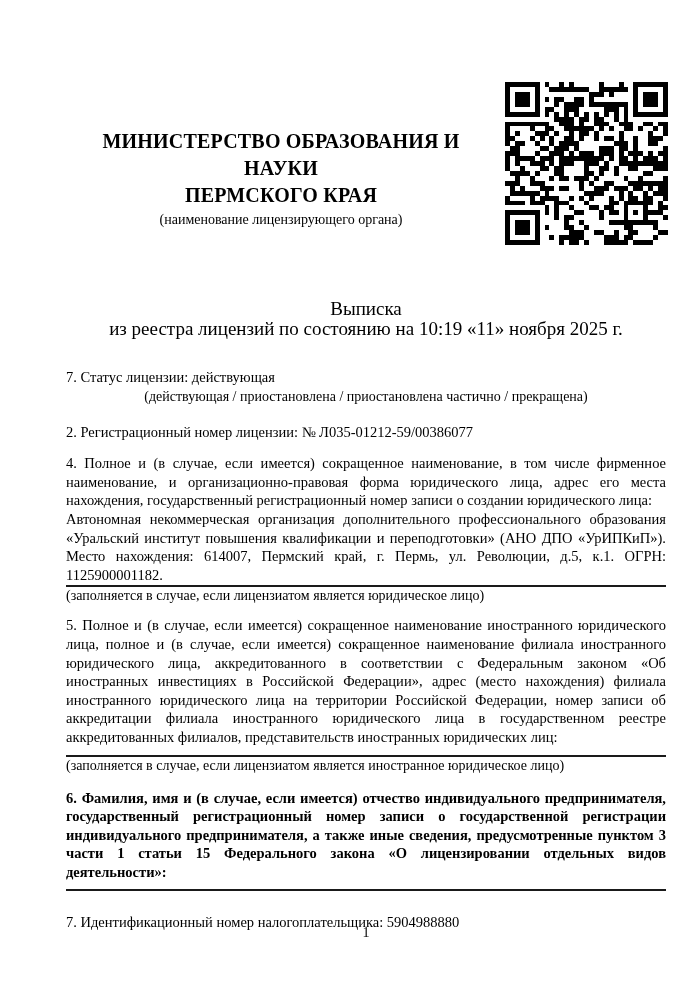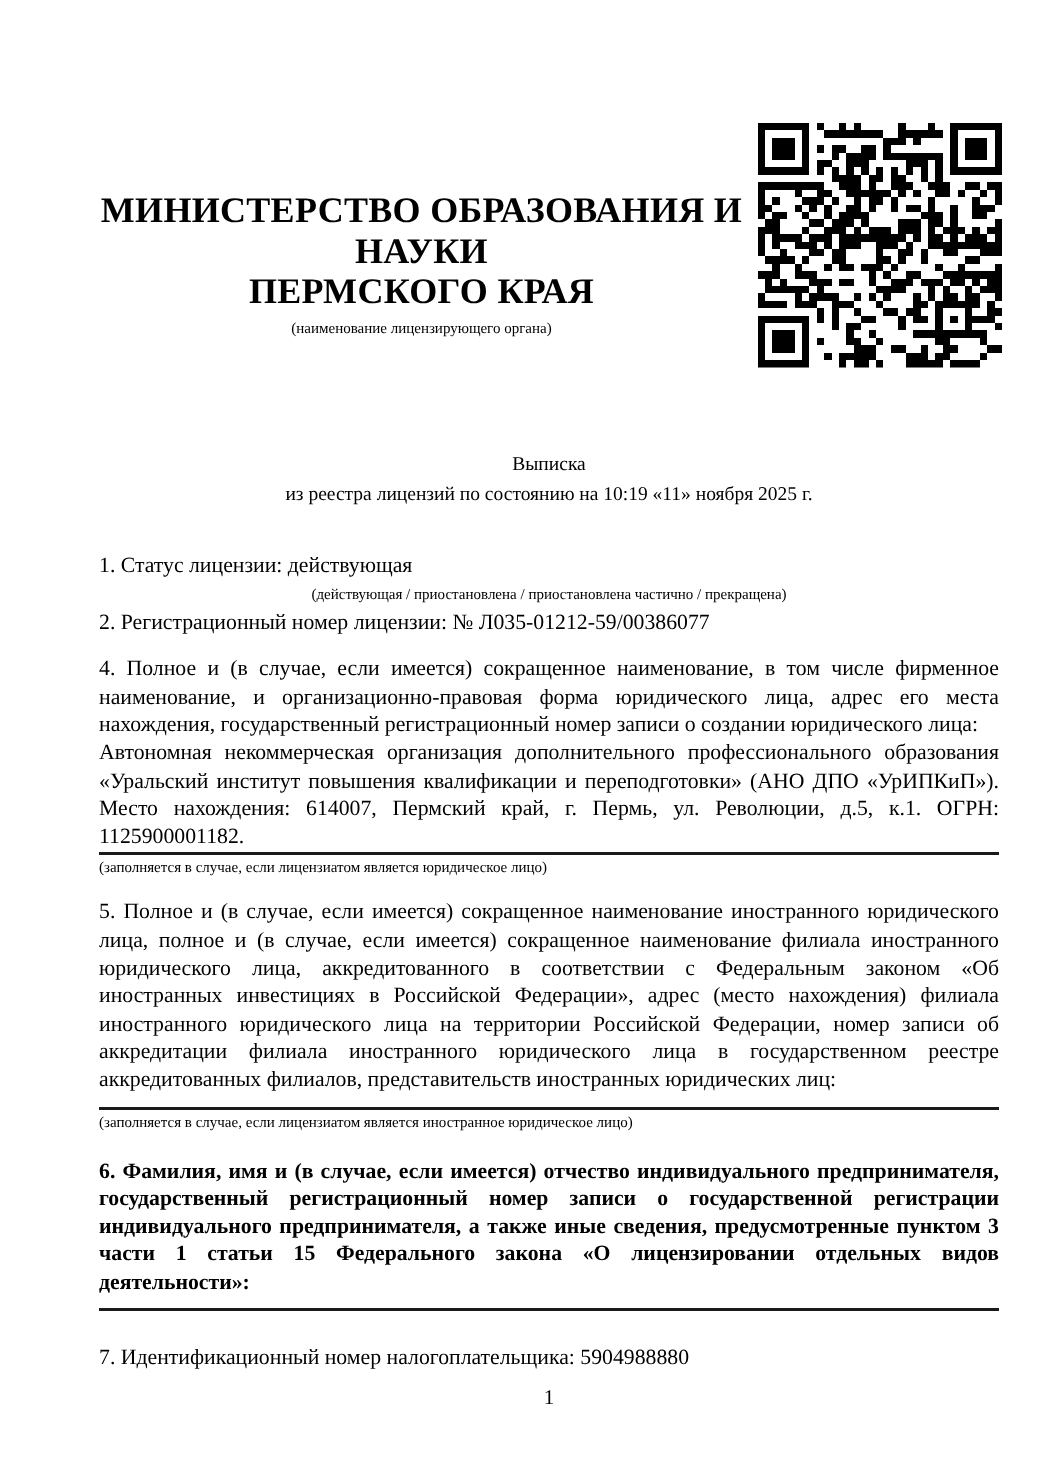--- a/index.html
+++ b/index.html
@@ -21,43 +21,43 @@
     display: flex;
     align-items: flex-start;
     padding: 82px 32px 0 66px;
   }
   .ministry {
     width: 430px;
     padding-top: 46px;
     text-align: center;
   }
   .ministry-name {
-    font-size: 24px;
+    font-size: 20px;
     line-height: 27px;
     font-weight: bold;
     letter-spacing: 0.2px;
   }
   .small-caption {
-    font-size: 10px;
+    font-size: 14px;
     line-height: 14px;
   }
   .ministry .small-caption { margin-top: 4px; }
   .qr-box {
     margin-left: auto;
     width: 163px;
     height: 163px;
     background: #ffffff;
   }
   .qr-box svg { display: block; width: 163px; height: 163px; }
 
   
   .doc-title {
     margin: 54px 34px 0 66px;
     text-align: center;
-    font-size: 13px;
+    font-size: 19px;
     line-height: 19.5px;
   }
 
   
   .body-col {
     margin: 30px 34px 0 66px;
     font-size: 14.5px;
     line-height: 18.6px;
   }
   .just { text-align: justify; }
@@ -70,21 +70,21 @@
     border-top: 2px solid #1a1a1a;
     margin: 0;
     height: 0;
   }
   .rule-tight  { margin-top: 1px; }
   .rule-blank  { margin-top: 8px; }
   .field-caption {
     text-align: left;
     margin-top: 2px;
   }
-  .mt-item2 { margin-top: 2px; }
+  .mt-item2 { margin-top: 19px; }
   .mt-item3 { margin-top: 12px; }
   .mt-item4 { margin-top: 13px; }
   .mt-item5 { margin-top: 13px; }
   .mt-item6 { margin-top: 16px; font-weight: bold; }
   .mt-item7 { margin-top: 22px; }
 
   
   .page-number {
     position: absolute;
     left: 66px;
@@ -667,21 +667,21 @@
   </div>
 
   <div class="doc-title">
     <div>Выписка</div>
     <div>из реестра лицензий по состоянию на 10:19 «11» ноября 2025 г.</div>
   </div>
 
   <div class="body-col">
 
     <div class="item">
-      <div>1. Статус лицензии: действующая</div>
+      <div>7. Статус лицензии: действующая</div>
       <div class="small-caption item-note">(действующая / приостановлена / приостановлена частично / прекращена)</div>
     </div>
 
     <div class="item mt-item2">2. Регистрационный номер лицензии: № Л035-01212-59/00386077</div>
 
 
     <div class="item mt-item4">
       <div class="just">4. Полное и (в случае, если имеется) сокращенное наименование, в том числе фирменное наименование, и организационно-правовая форма юридического лица, адрес его места нахождения, государственный регистрационный номер записи о создании юридического лица:</div>
       <div class="just">Автономная некоммерческая организация дополнительного профессионального образования «Уральский институт повышения квалификации и переподготовки» (АНО ДПО «УрИПКиП»). Место нахождения: 614007, Пермский край, г. Пермь, ул. Революции, д.5, к.1. ОГРН: 1125900001182.</div>
       <hr class="field-rule rule-tight">

